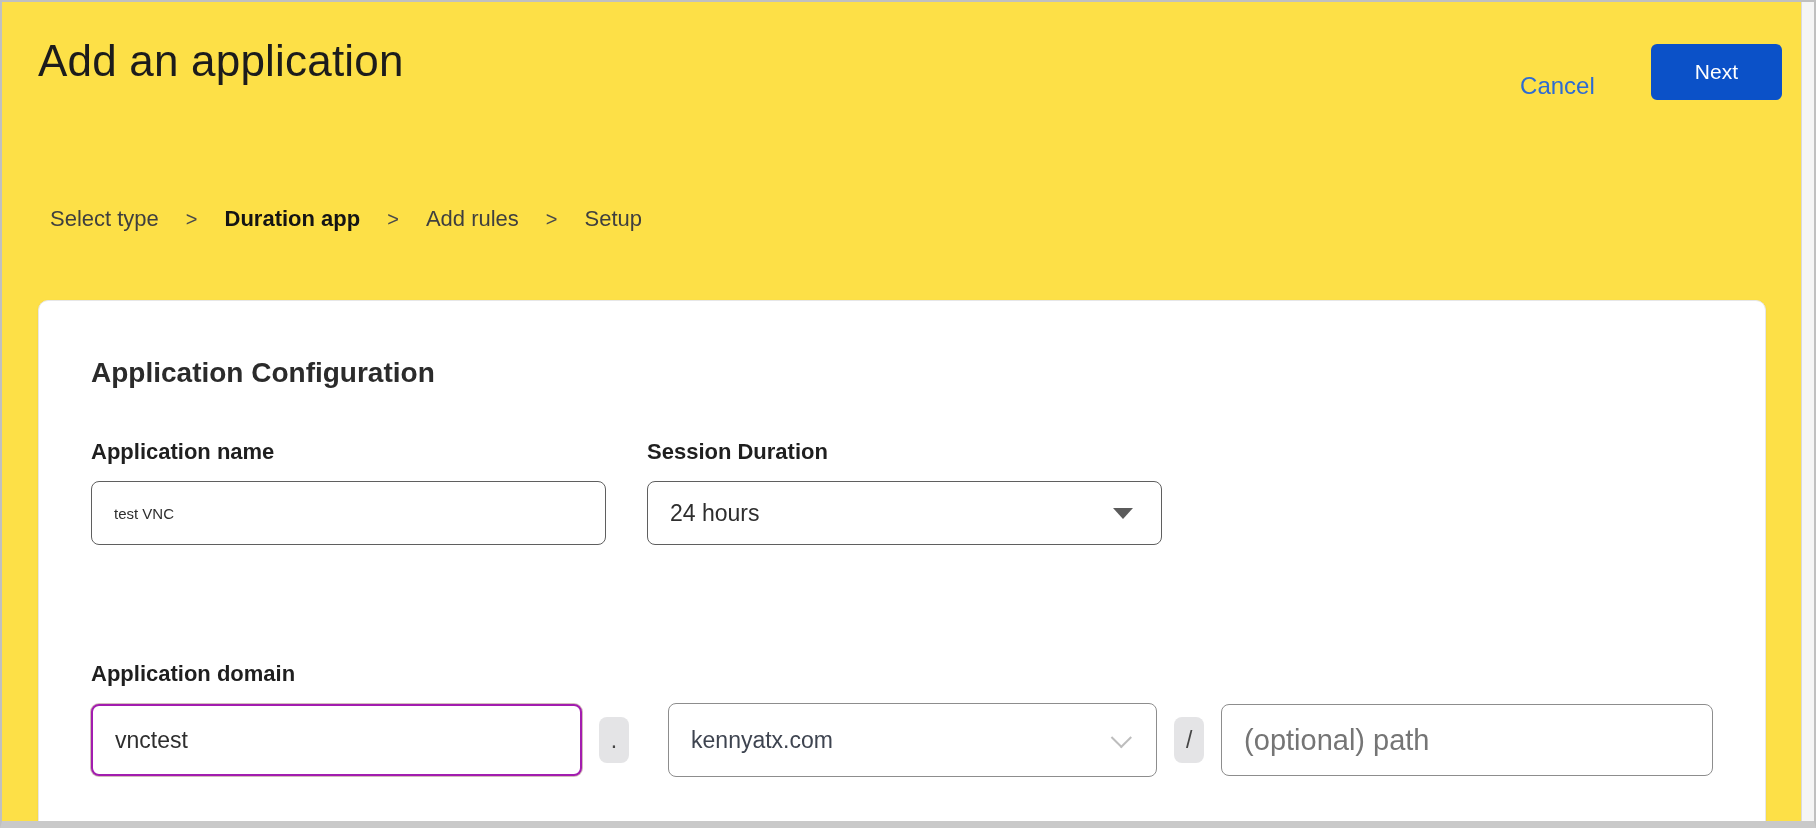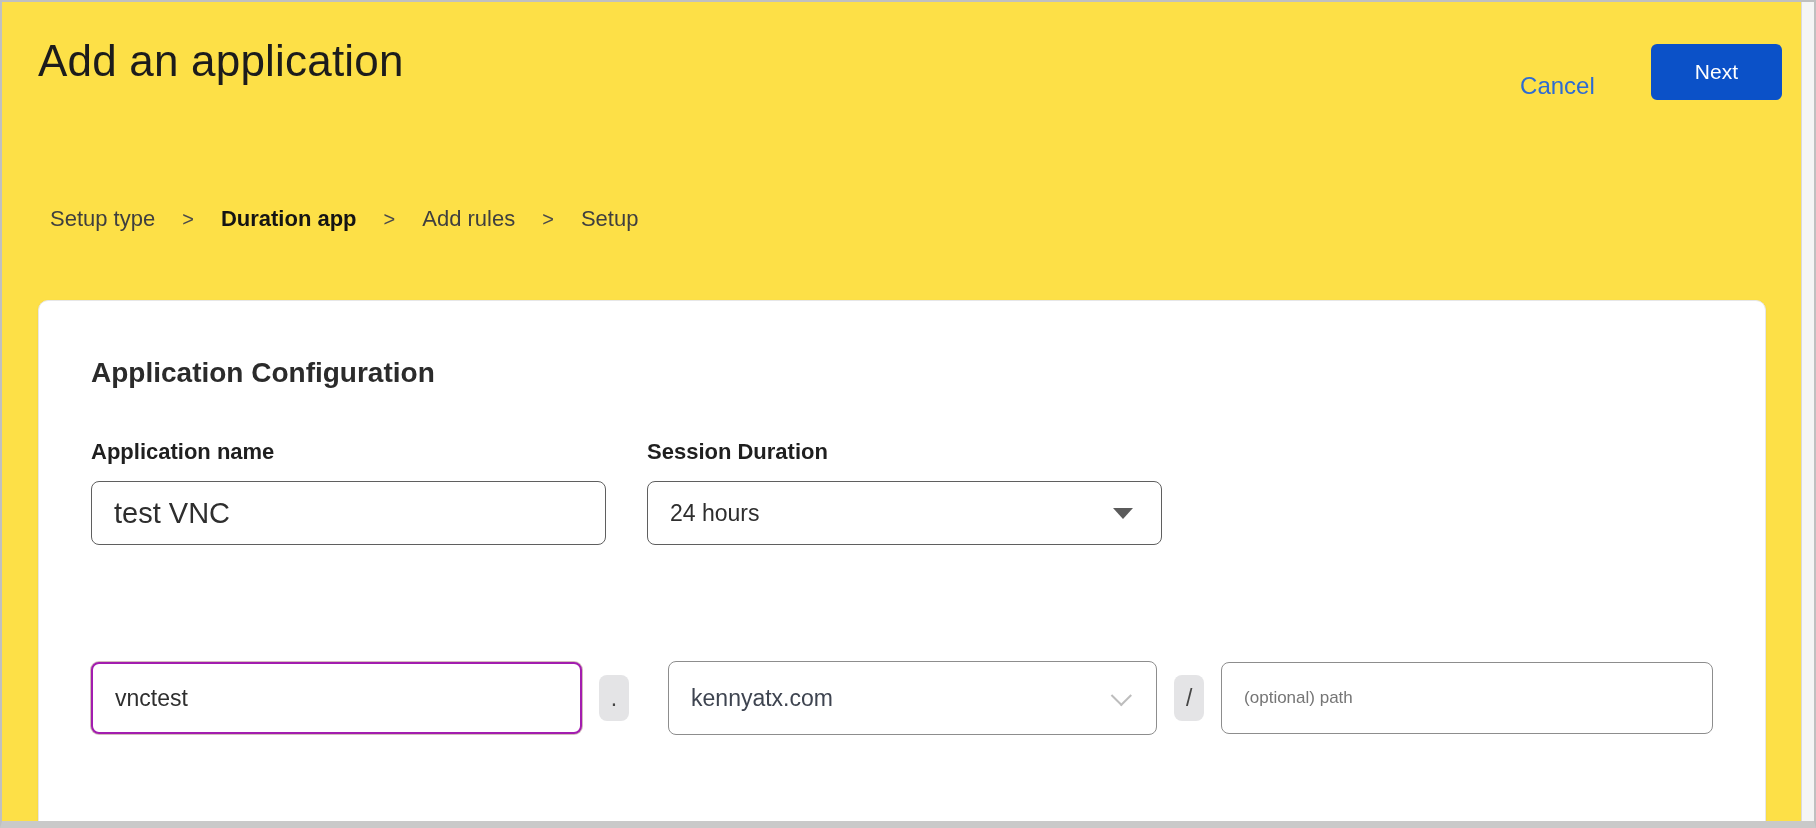--- a/index.html
+++ b/index.html
@@ -75,21 +75,21 @@
     font-size: 22px; font-weight: 700; color: #1f1f1f;
     margin-bottom: 16px;
   }
 
   .form-row { display: flex; gap: 41px; }
   .field { width: 515px; }
 
   .text-input {
     width: 100%; height: 64px;
     border: 1px solid #5f5f5f; border-radius: 8px;
-    padding: 0 22px; font-size: 29px; color: #2e2e2e;
+    padding: 0 22px; font-size: 15px; color: #2e2e2e;
     background: #ffffff; font-family: inherit; outline: none;
   }
   .text-input::placeholder { color: #8f8f8f; }
 
   .select-box {
     width: 515px; height: 64px;
     border: 1px solid #5f5f5f; border-radius: 8px;
     background: #ffffff;
     display: flex; align-items: center; justify-content: space-between;
     padding: 0 22px; font-size: 23px; color: #2e2e2e;
@@ -135,42 +135,42 @@
     width: 15px; height: 15px;
     border-right: 2px solid #bdbdbd;
     border-bottom: 2px solid #bdbdbd;
     transform: rotate(45deg) translateY(-4px);
     margin-right: 8px;
   }
 
   .path-input {
     width: 516px; height: 72px;
     border: 1px solid #8d8d8d; border-radius: 8px;
-    padding: 0 22px; font-size: 17px; color: #2e2e2e;
+    padding: 0 22px; font-size: 29px; color: #2e2e2e;
     background: #ffffff; font-family: inherit; outline: none;
   }
 </style>
 </head>
 <body>
 
 <div class="frame">
   <div class="scrollbar-track"></div>
 
   <div class="content">
 
     <div class="header-row">
       <h1 class="page-title">Add an application</h1>
       <div class="header-actions">
         <button class="cancel-link">Cancel</button>
         <button class="next-button">Next</button>
       </div>
     </div>
 
     <div class="breadcrumb">
-      <span class="step">Setup type</span>
+      <span class="step">Select type</span>
       <span class="sep">&gt;</span>
       <span class="step active">Duration app</span>
       <span class="sep">&gt;</span>
       <span class="step">Add rules</span>
       <span class="sep">&gt;</span>
       <span class="step">Setup</span>
     </div>
 
     <div class="card">
       <h2 class="card-heading">Application Configuration</h2>
@@ -184,20 +184,21 @@
         <div class="field">
           <label class="field-label">Session Duration</label>
           <div class="select-box">
             <span>24 hours</span>
             <span class="caret-triangle"></span>
           </div>
         </div>
       </div>
 
       <div class="domain-section">
+        <label class="field-label">Application domain</label>
         <div class="domain-row">
           <input class="subdomain-input" type="text" value="vnctest" style="">
           <span class="sep-chip">.</span>
           <div class="domain-select">
             <span>kennyatx.com</span>
             <span class="chevron-down"></span>
           </div>
           <span class="sep-chip">/</span>
           <input class="path-input" type="text" value="" placeholder="(optional) path" style="">
         </div>

